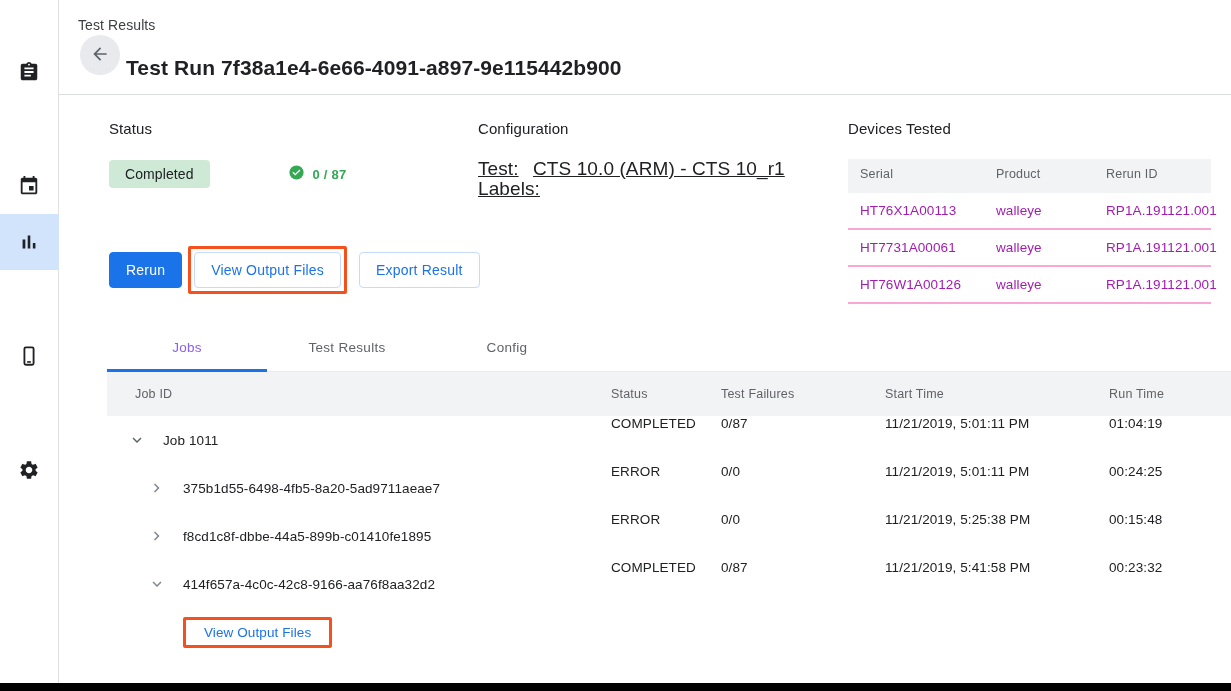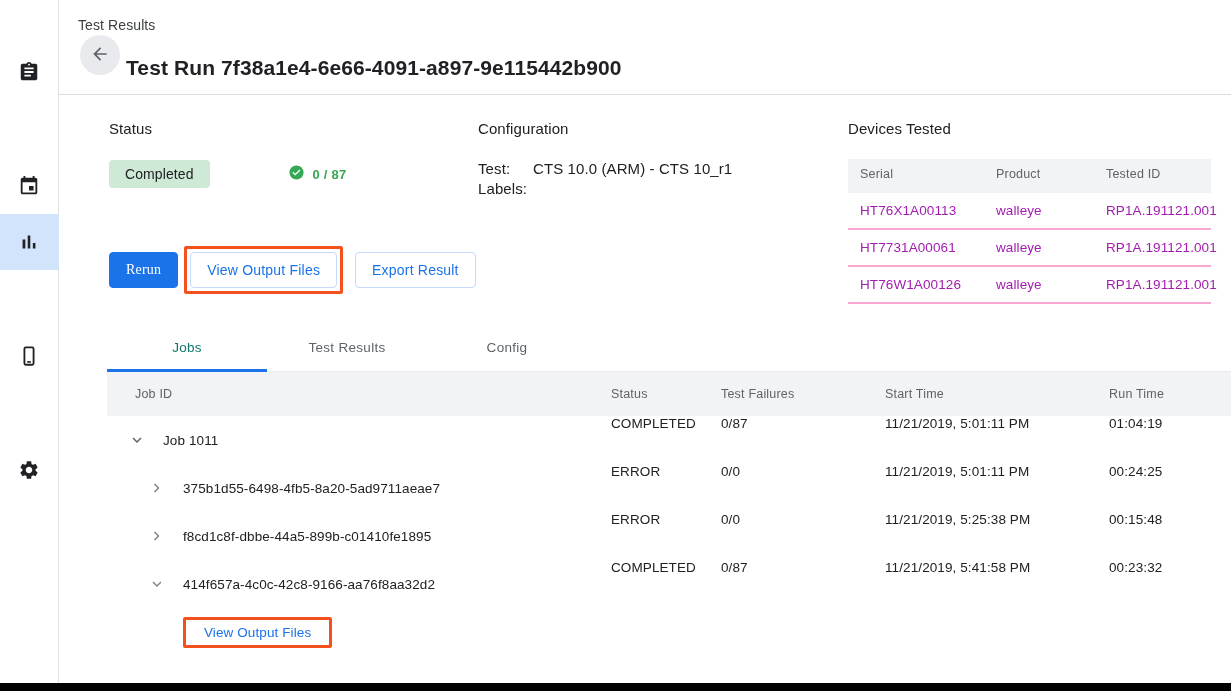--- a/index.html
+++ b/index.html
@@ -168,21 +168,20 @@
     justify-content: center;
     padding: 0 16px;
     cursor: pointer;
     white-space: nowrap;
     font-family: "Liberation Sans", sans-serif;
   }
   .btn-filled {
     background: #1a73e8;
     color: #ffffff;
     border: 1px solid #1a73e8;
-    font-family: Liberation Serif, serif;
   }
   .btn-outline {
     background: #ffffff;
     color: #1a73e8;
     border: 1px solid #c6dafc;
   }
   .hl-wrap {
     border: 3px solid #f4511e;
     padding: 3px;
     border-radius: 2px;
@@ -212,21 +211,21 @@
     padding: 10px 0 10px 12px;
     border-bottom: 2px solid #f9a8d4;
     letter-spacing: 0.1px;
     white-space: nowrap;
   }
   .dev-c0 { width: 136px; }
   .dev-c1 { width: 110px; }
   .dev-c2 { width: 117px; }
 
   
-  .cfg-row { display: flex; font-size: 15px; color: #202124; line-height: 20px; }
+  .cfg-row { display: flex; font-size: 19px; color: #202124; line-height: 20px; text-decoration: underline; }
   .cfg-key { width: 55px; color: #202124; letter-spacing: 0.1px; }
   .cfg-val { color: #202124; letter-spacing: 0.1px; }
 
   
   .tabs {
     position: absolute;
     left: 48px; top: 228px;
     width: 1124px;
     height: 48px;
     border-bottom: 1px solid #e8eaed;
@@ -240,21 +239,21 @@
     justify-content: center;
     font-size: 13.5px;
     color: #5f6368;
     letter-spacing: 0.3px;
     cursor: pointer;
     position: relative;
     background: transparent;
     border: none;
     font-family: "Liberation Sans", sans-serif;
   }
-  .tab.active { color: #0f766e; text-align: center; }
+  .tab.active { color: #8b5cf6; text-align: center; }
   .tab.active::after {
     content: "";
     position: absolute;
     left: 0; right: 0; bottom: -1px;
     height: 3px;
     background: #1a73e8;
   }
 
   
   .jobs {
@@ -423,21 +422,21 @@
         </div>
       </div>
 
       <div class="col-devices">
         <h2 class="sect-title">Devices Tested</h2>
         <table class="dev-table">
           <thead>
             <tr>
               <th class="dev-c0">Serial</th>
               <th class="dev-c1">Product</th>
-              <th class="dev-c2">Tested ID</th>
+              <th class="dev-c2">Rerun ID</th>
             </tr>
           </thead>
           <tbody>
             <tr>
               <td>HT76X1A00113</td>
               <td>walleye</td>
               <td>RP1A.191121.001</td>
             </tr>
             <tr>
               <td>HT7731A00061</td>

